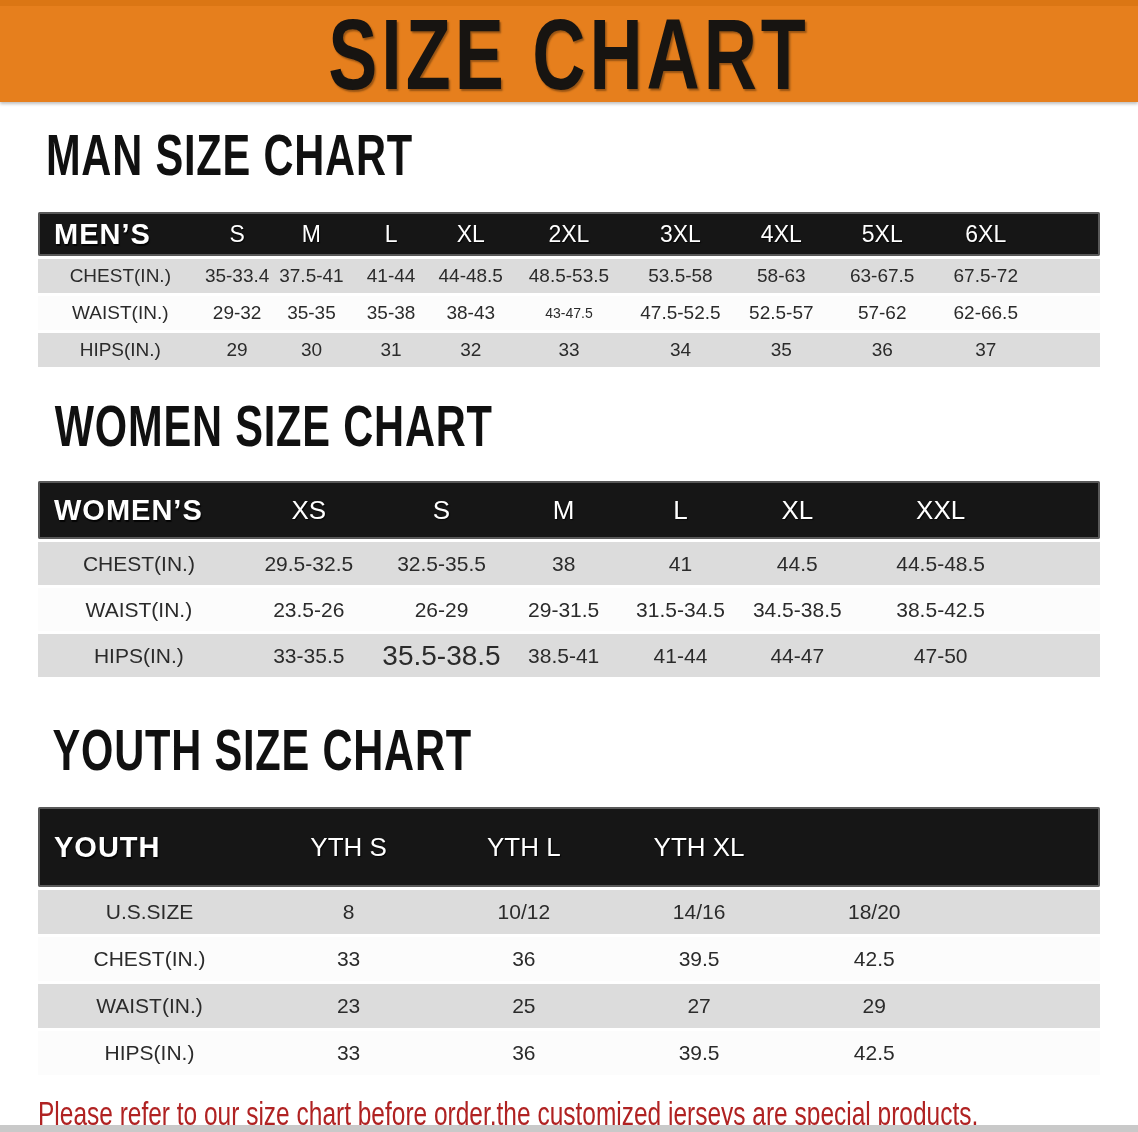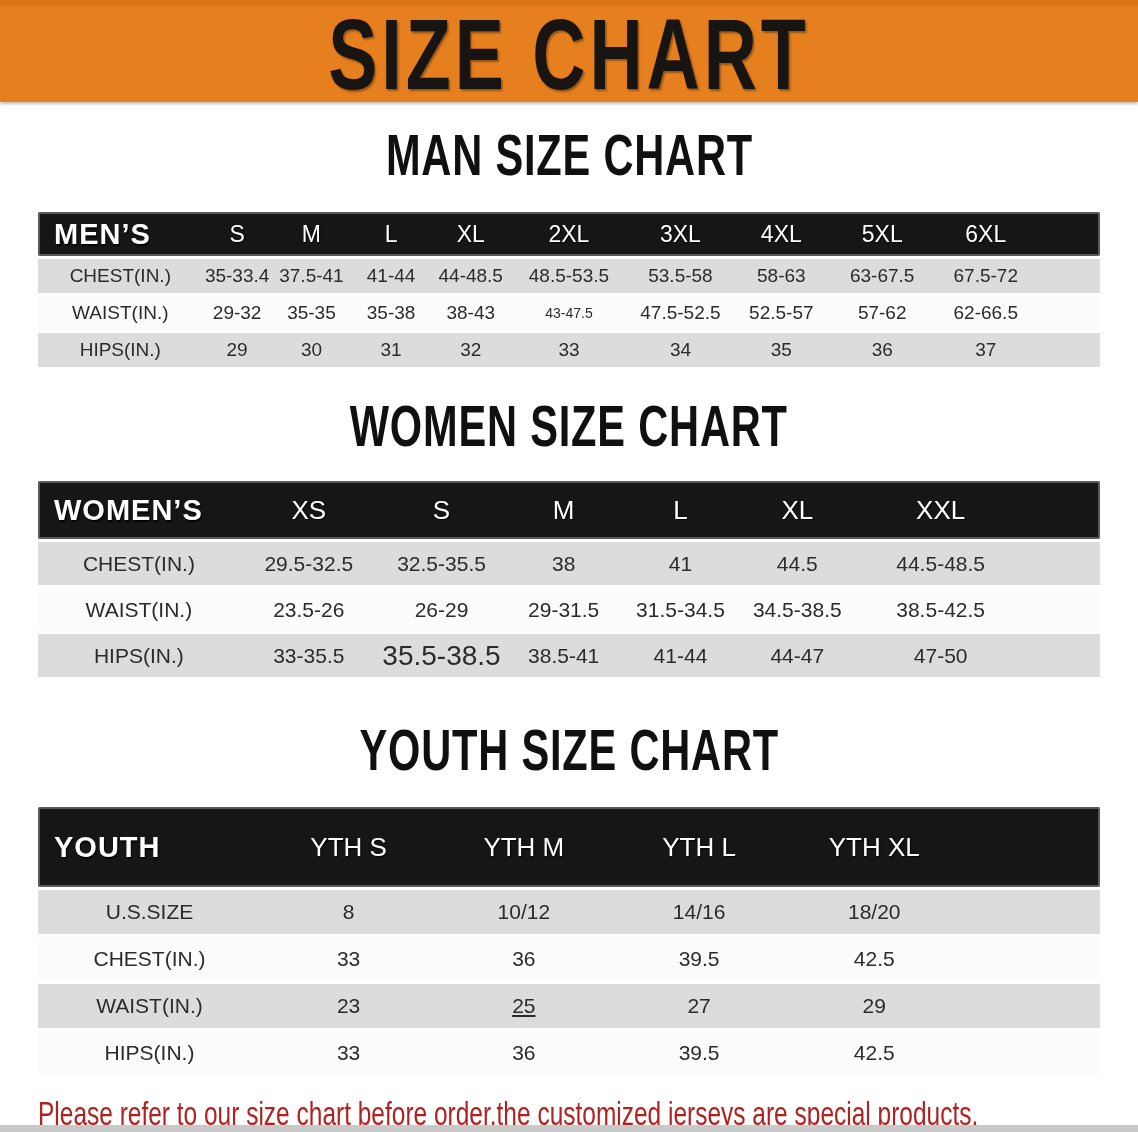--- a/index.html
+++ b/index.html
@@ -15,21 +15,21 @@
     display:flex;align-items:center;justify-content:center;
     box-shadow:0 2px 3px rgba(0,0,0,0.25);
   }
   .banner-text{
     display:inline-block;font-size:92px;font-weight:bold;color:#171411;
     letter-spacing:5px;transform:scale(0.8,1.08);
     text-shadow:2px 2px 2px rgba(0,0,0,0.35);
     white-space:nowrap;
   }
   
-  .section-heading{text-align:center;margin:0;line-height:54px;}
+  .section-heading{margin:0;line-height:54px;}
   .heading-men{margin-top:26px;}
   .heading-women{margin-top:32px;}
   .heading-youth{margin-top:46px;}
   .cond{
     display:inline-block;font-size:52px;font-weight:bold;color:#101010;
     letter-spacing:1px;transform:scale(0.8,1.1);white-space:nowrap;
   }
   
   .sizetable{margin:20px 38px 0 38px;}
   .sizetable.t-women{margin-top:18px;}
@@ -172,21 +172,20 @@
     </div>
   </div>
 
 <h2 class="section-heading heading-youth">
   <span class="cond">YOUTH SIZE CHART</span>
 </h2>
 <div class="sizetable t-youth">
     <div class="t-header" style="height: 80px;">
       <span class="hlabel" style="width: 21%;">YOUTH</span>
       <span class="hcol" style="width: 16.5%; font-size: 26px;">YTH S</span>
-      <span class="hcol" style="width: 16.5%; font-size: 26px;">YTH M</span>
       <span class="hcol" style="width: 16.5%; font-size: 26px;">YTH L</span>
       <span class="hcol" style="width: 16.5%; font-size: 26px;">YTH XL</span>
       <span class="hspacer" style="width: 13%;"></span>
     </div>
     <div class="t-row shaded" style="height: 44px;">
       <span class="rlabel" style="width: 21%; font-size: 21px;">U.S.SIZE</span>
       <span class="cell" style="width: 16.5%; font-size: 21px;">8</span>
       <span class="cell" style="width: 16.5%; font-size: 21px;">10/12</span>
       <span class="cell" style="width: 16.5%; font-size: 21px;">14/16</span>
       <span class="cell" style="width: 16.5%; font-size: 21px;">18/20</span>
@@ -196,21 +195,21 @@
       <span class="rlabel" style="width: 21%; font-size: 21px;">CHEST(IN.)</span>
       <span class="cell" style="width: 16.5%; font-size: 21px;">33</span>
       <span class="cell" style="width: 16.5%; font-size: 21px;">36</span>
       <span class="cell" style="width: 16.5%; font-size: 21px;">39.5</span>
       <span class="cell" style="width: 16.5%; font-size: 21px;">42.5</span>
       <span class="rspacer" style="width: 13%;"></span>
     </div>
     <div class="t-row shaded" style="height: 44px;">
       <span class="rlabel" style="width: 21%; font-size: 21px;">WAIST(IN.)</span>
       <span class="cell" style="width: 16.5%; font-size: 21px;">23</span>
-      <span class="cell" style="width: 16.5%; font-size: 21px; text-decoration: underline;">25</span>
+      <span class="cell" style="width: 16.5%; font-size: 21px;">25</span>
       <span class="cell" style="width: 16.5%; font-size: 21px;">27</span>
       <span class="cell" style="width: 16.5%; font-size: 21px;">29</span>
       <span class="rspacer" style="width: 13%;"></span>
     </div>
     <div class="t-row plain" style="height: 44px;">
       <span class="rlabel" style="width: 21%; font-size: 21px;">HIPS(IN.)</span>
       <span class="cell" style="width: 16.5%; font-size: 21px;">33</span>
       <span class="cell" style="width: 16.5%; font-size: 21px;">36</span>
       <span class="cell" style="width: 16.5%; font-size: 21px;">39.5</span>
       <span class="cell" style="width: 16.5%; font-size: 21px;">42.5</span>

